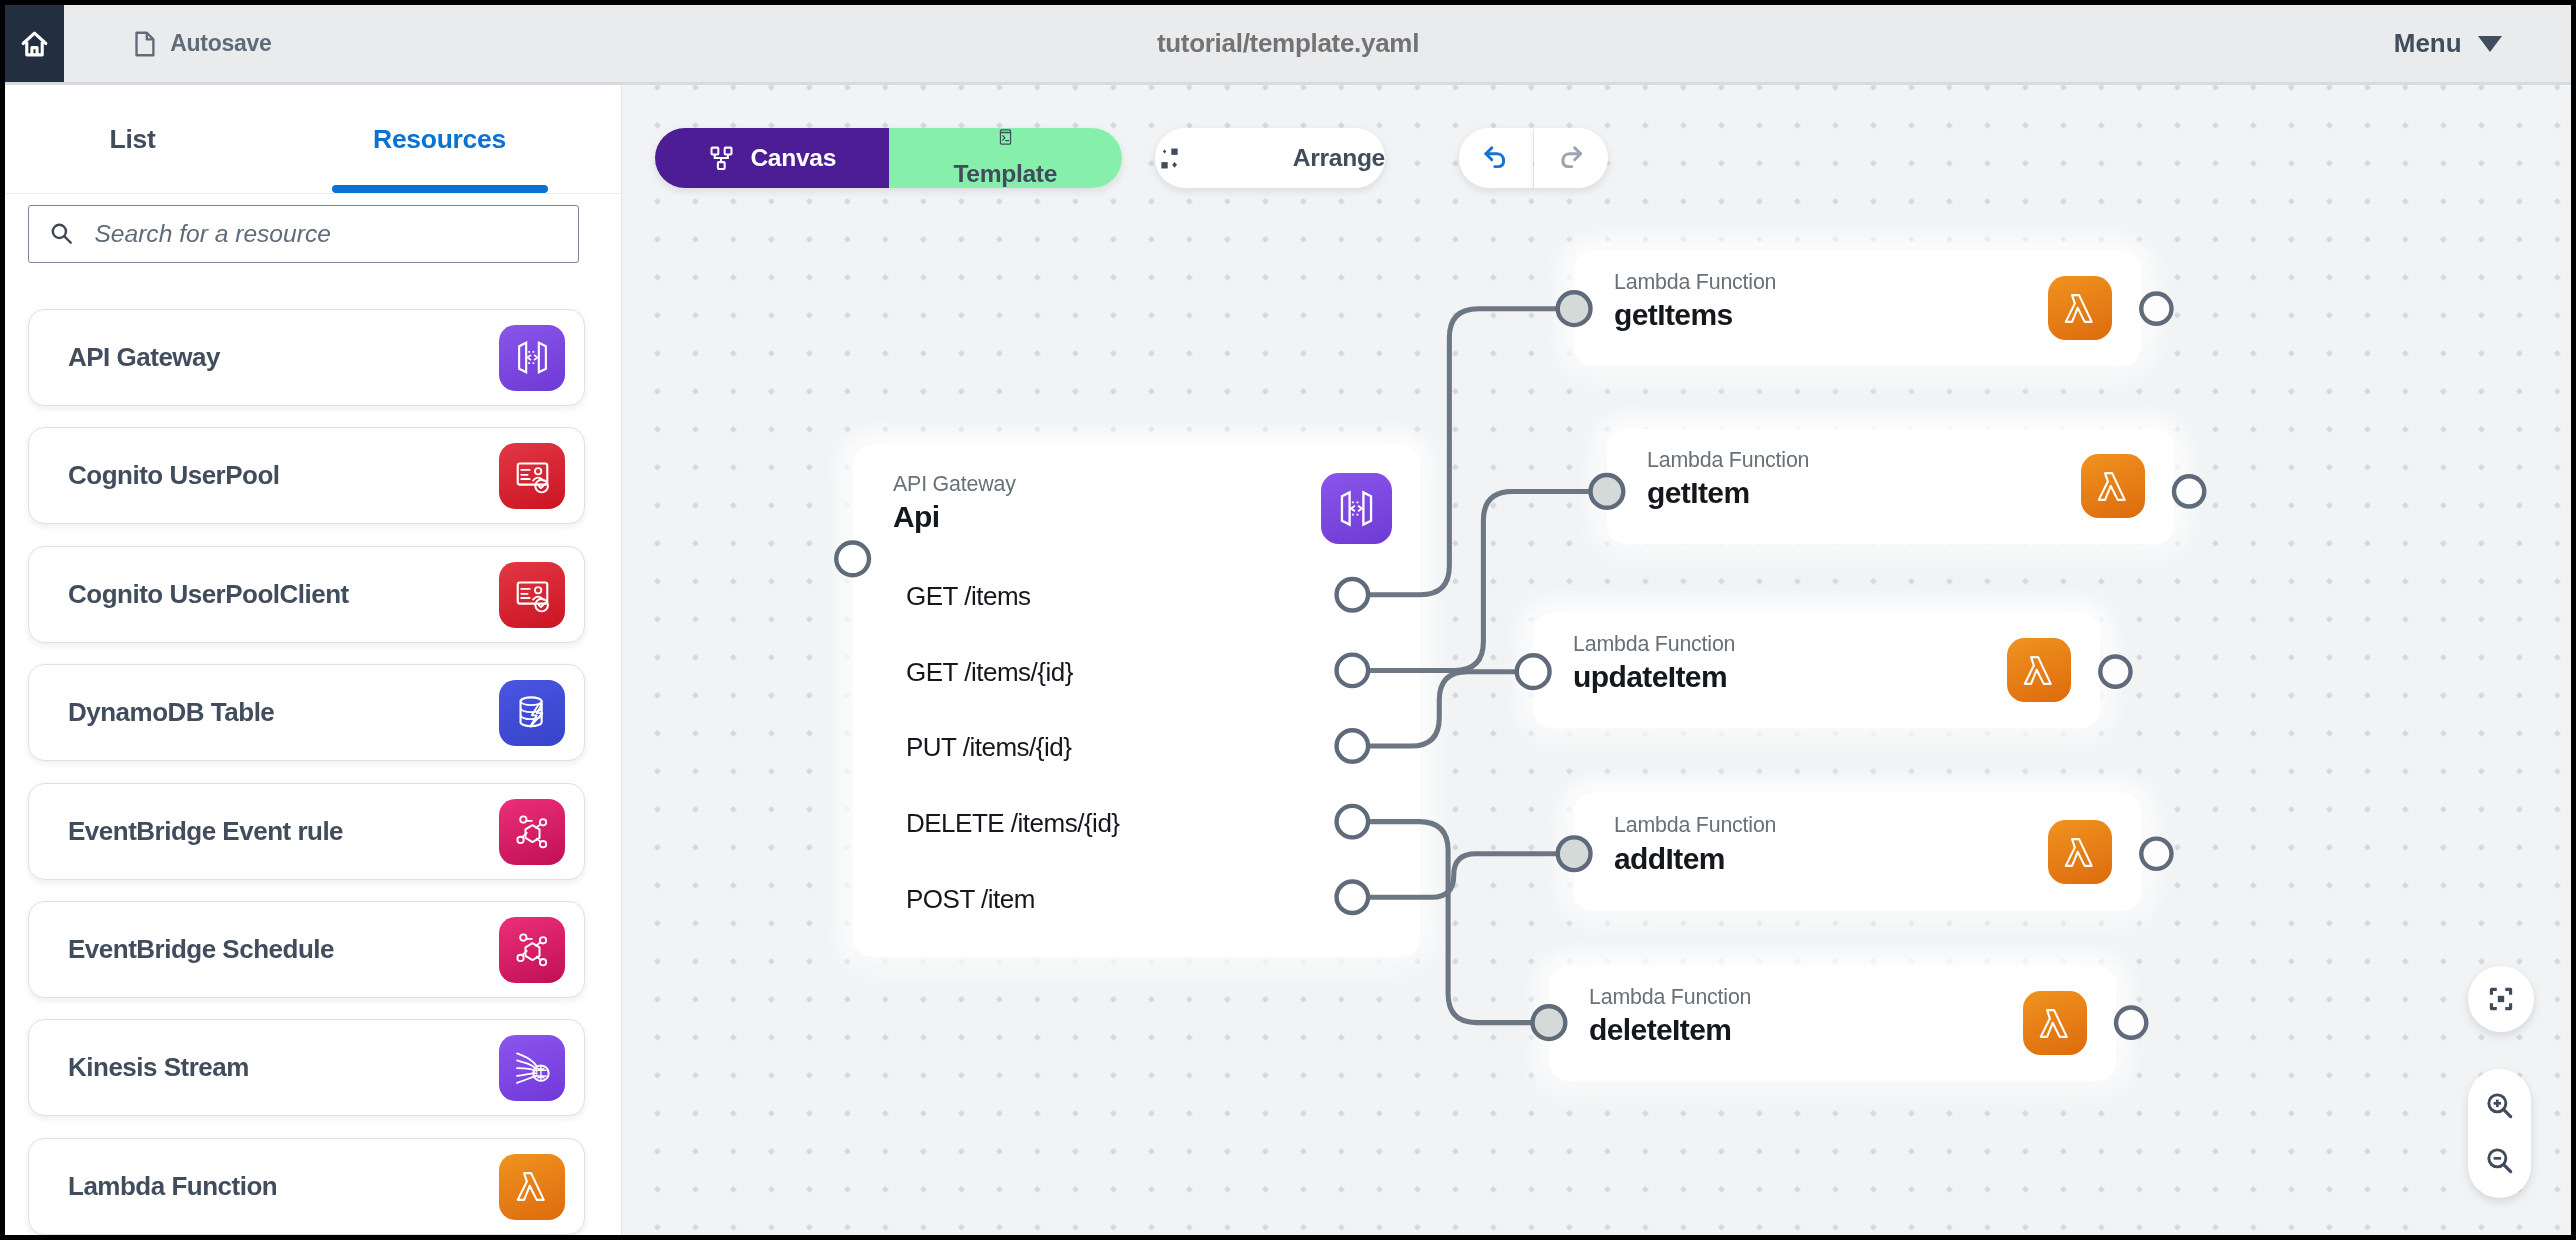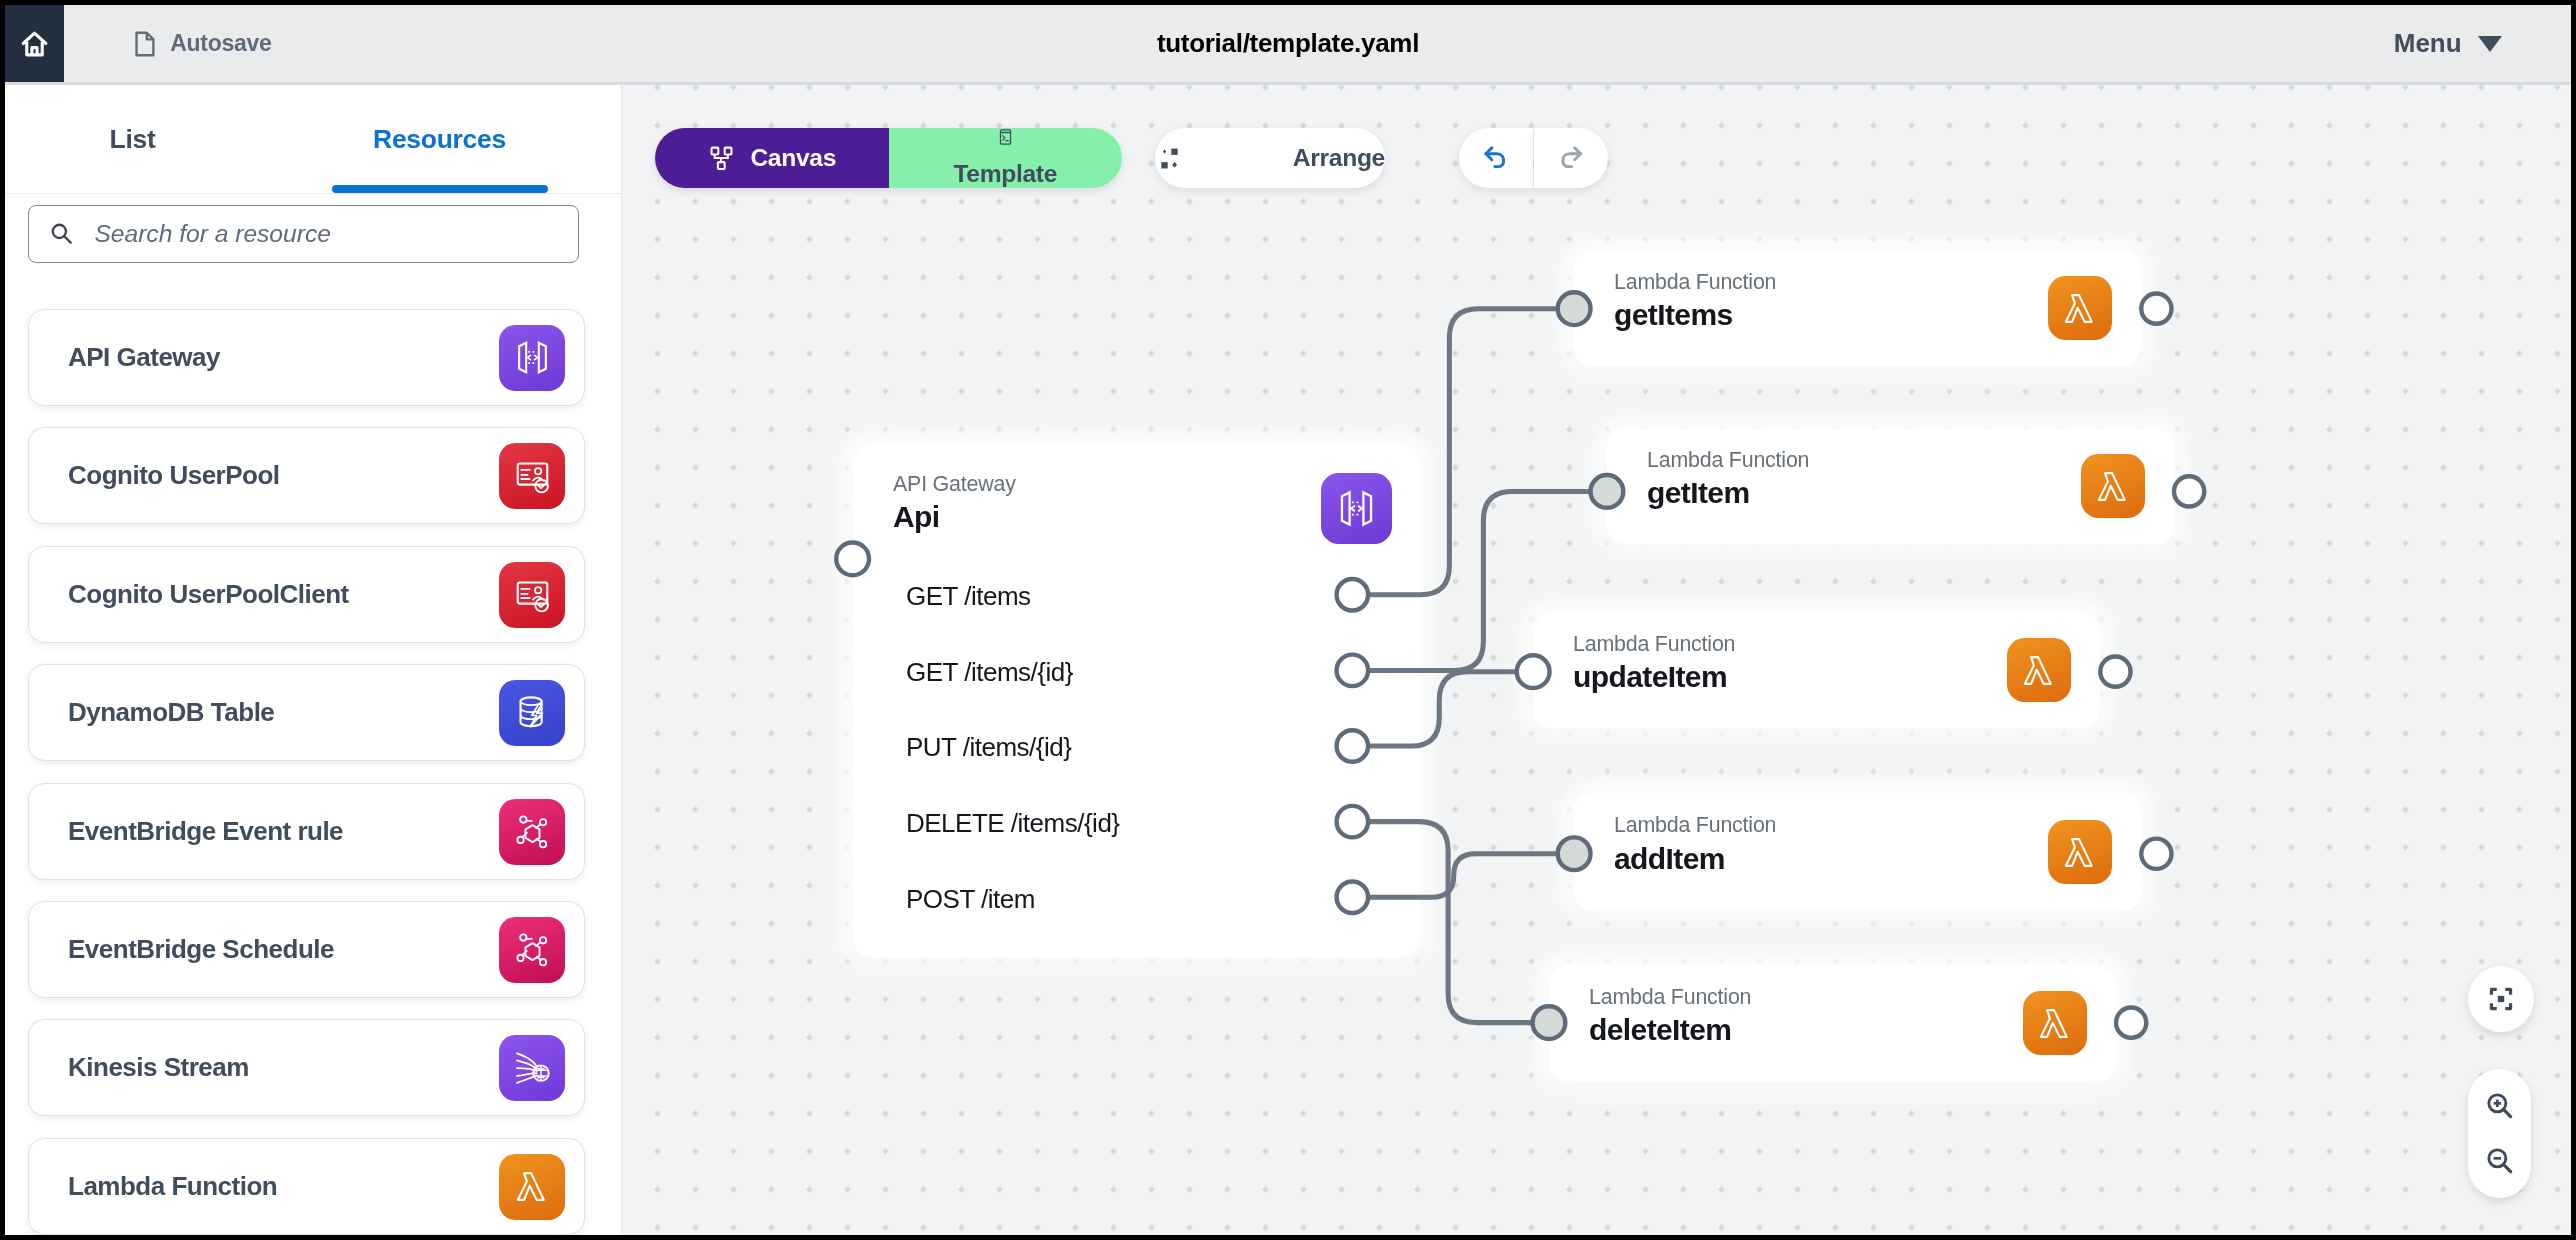--- a/index.html
+++ b/index.html
@@ -6,31 +6,31 @@
   #stage{
     position:relative;width:2576px;height:1240px;overflow:hidden;
     background:#fff;border:5px solid #000;box-sizing:border-box;
     font-family:"Liberation Sans","DejaVu Sans",sans-serif;
     -webkit-font-smoothing:antialiased;
   }
   
   .topbar{position:absolute;left:0;top:0;width:2566px;height:77px;background:#e9ebed;border-bottom:3.2px solid #d7dbdf;}
   .homebtn{position:absolute;left:0;top:0;width:59px;height:77px;background:#232f3e;display:flex;align-items:center;justify-content:center;cursor:pointer;}
   .autosave{position:absolute;left:124px;top:0;height:77px;display:flex;align-items:center;gap:11.3px;color:#5f6b7a;font-size:23px;font-weight:600;letter-spacing:-0.3px;}
-  .doc-title{position:absolute;left:0;top:0;width:100%;height:77px;display:flex;align-items:center;justify-content:center;color:#000000;font-size:26px;font-weight:700;letter-spacing:-0.3px;}
+  .doc-title{position:absolute;left:0;top:0;width:100%;height:77px;display:flex;align-items:center;justify-content:center;color:#737373;font-size:26px;font-weight:700;letter-spacing:-0.3px;}
   .menu{position:absolute;right:69px;top:0;height:77px;display:flex;align-items:center;gap:16.4px;color:#414d5c;font-size:26px;font-weight:700;cursor:pointer;}
   .menu .tri{width:0;height:0;border-left:12px solid transparent;border-right:12px solid transparent;border-top:16.4px solid #414d5c;}
   
   .sidepanel{position:absolute;left:0;top:80px;width:616px;height:1150px;background:#fff;border-right:1.3px solid #e4e7ea;}
   .tabs{position:absolute;left:0;top:0;width:100%;height:108px;border-bottom:1.9px solid #eaedf0;}
   .tab{position:absolute;top:0;height:108px;display:flex;align-items:center;justify-content:center;font-size:26.5px;font-weight:700;color:#414d5c;cursor:pointer;letter-spacing:-0.3px;}
   .tab.list{left:58px;width:139px;}
   .tab.resources{left:321px;width:227px;color:#0972d3;}
   .tab-underline{position:absolute;left:327px;top:100px;width:216px;height:8.2px;border-radius:4.4px;background:#0972d3;}
-  .searchbox{position:absolute;left:23px;top:120px;width:551px;height:58px;border:1.9px solid #7d8998;border-radius:8px;background:#fff;display:flex;align-items:center;gap:16.4px;padding:16px 19px;box-sizing:border-box;}
+  .searchbox{position:absolute;left:23px;top:120px;width:551px;height:58px;border:1.9px solid #7d8998;border-radius:3px;background:#fff;display:flex;align-items:center;gap:16.4px;padding:16px 19px;box-sizing:border-box;}
   .searchbox input{border:none;outline:none;flex:1;font-size:24.6px;font-style:italic;color:#2b3442;font-family:inherit;background:transparent;}
   .searchbox input::placeholder{color:#5f6b7a;opacity:1;}
   .res-card{position:absolute;left:23px;width:555px;height:95px;background:#fff;border:1.3px solid #dde1e5;border-radius:16.4px;box-shadow:0 2.5px 6.3px rgba(15,27,40,.07);display:flex;align-items:center;cursor:grab;}
   .res-card .lbl{margin-left:39px;font-size:26px;font-weight:700;color:#414d5c;letter-spacing:-0.5px;}
   .badge{position:absolute;right:19px;top:14.5px;width:66px;height:66px;border-radius:16.4px;display:flex;align-items:center;justify-content:center;}
   .bg-apigw{background:linear-gradient(160deg,#8a55ea,#6d3ad4);}
   .bg-cognito{background:linear-gradient(160deg,#e23744,#cb1423);}
   .bg-ddb{background:linear-gradient(160deg,#4a55e2,#3743c9);}
   .bg-evb{background:linear-gradient(160deg,#ec2f79,#c00f56);}
   .bg-kinesis{background:linear-gradient(160deg,#8d55ee,#7038d8);}

